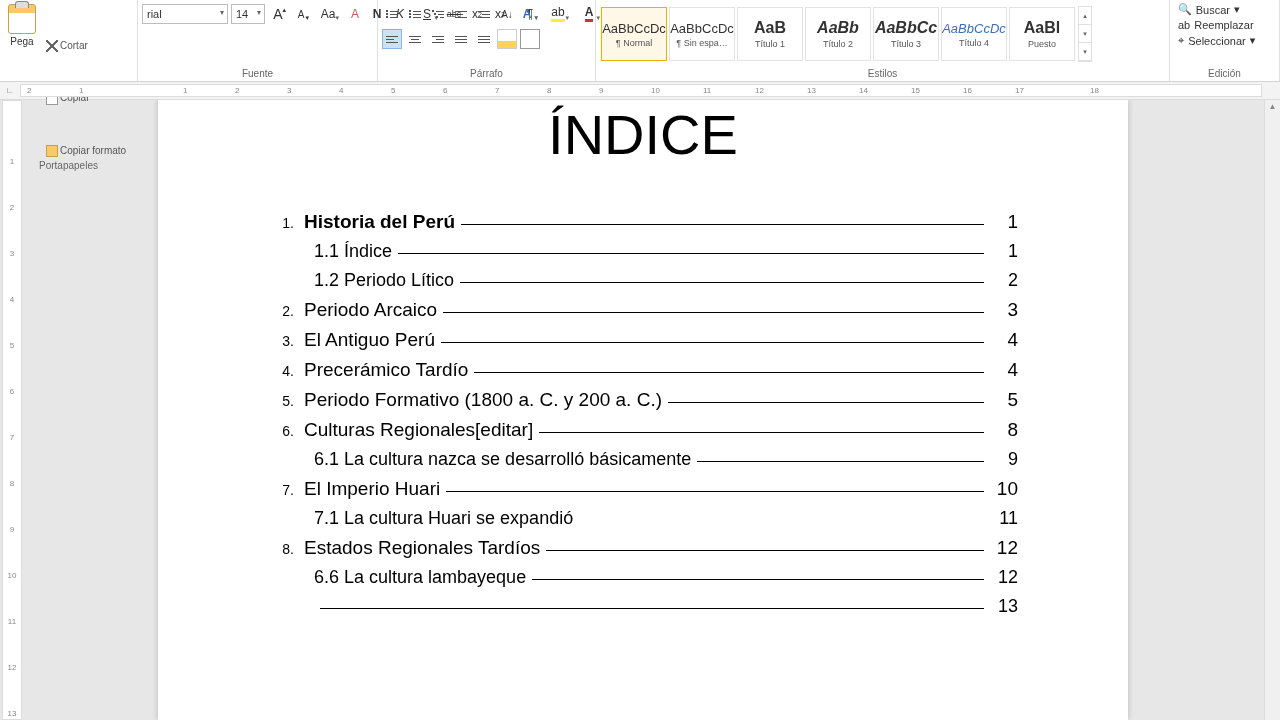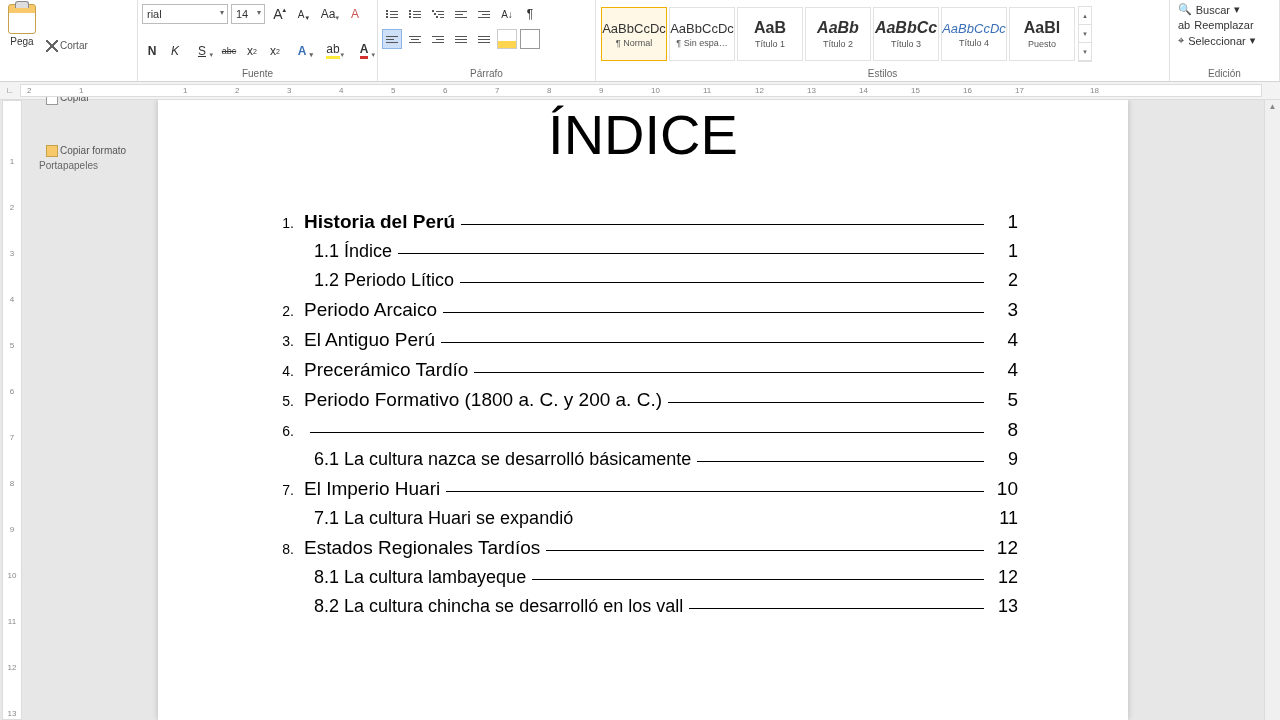--- a/index.html
+++ b/index.html
@@ -260,21 +260,21 @@
       <div class="clip-side">
         <div><span class="cut-ic"></span><span>Cortar</span></div>
         <div><span class="copy-ic"></span><span>Copiar</span></div>
         <div><span class="fmt-ic"></span><span>Copiar formato</span></div>
       </div>
     </div>
     <div class="glabel">Portapapeles</div>
   </div>
 
   <div class="rgroup" style="width:240px">
-    <div class="gcontent" style="flex-direction:column; gap:14px; padding-top:2px">
+    <div class="gcontent" style="flex-direction:row; gap:2px; padding-top:2px">
       <div class="font-row">
         <div class="combo" style="width:86px">
             <span>rial</span>
           </div>
         <div class="combo" style="width:34px">
             <span>14</span>
           </div>
         <div class="fbtn" style="font-size:14px">A<span style="font-size:7px;position:absolute;right:1px;top:1px">▴</span></div>
         <div class="fbtn" style="font-size:10px">A<span style="font-size:7px;position:absolute;right:1px;bottom:1px">▾</span></div>
         <div class="fbtn drop">
@@ -528,20 +528,21 @@
             <span class="toc-page">4</span>
           </div>
           <div class="toc-row">
             <span class="toc-num">5.</span>
             <span class="toc-label">Periodo Formativo (1800 a. C. y 200 a. C.)</span>
             <span class="toc-leader"></span>
             <span class="toc-page">5</span>
           </div>
           <div class="toc-row">
             <span class="toc-num">6.</span>
+            <span class="toc-label">Culturas Regionales[editar]</span>
             <span class="toc-leader"></span>
             <span class="toc-page">8</span>
           </div>
           <div class="toc-sub">
             <span class="toc-label">6.1 La cultura nazca se desarrolló básicamente</span>
             <span class="toc-leader"></span>
             <span class="toc-page">9</span>
           </div>
           <div class="toc-row">
             <span class="toc-num">7.</span>
@@ -554,26 +555,25 @@
             <span class="toc-leader none"></span>
             <span class="toc-page">11</span>
           </div>
           <div class="toc-row">
             <span class="toc-num">8.</span>
             <span class="toc-label">Estados Regionales Tardíos</span>
             <span class="toc-leader"></span>
             <span class="toc-page">12</span>
           </div>
           <div class="toc-sub">
-            <span class="toc-label">8.1 La cultura lambayeque</span>
+            <span class="toc-label">6.6 La cultura lambayeque</span>
             <span class="toc-leader"></span>
             <span class="toc-page">12</span>
           </div>
           <div class="toc-sub">
-            <span class="toc-label">8.2 La cultura chincha se desarrolló en los vall</span>
             <span class="toc-leader"></span>
             <span class="toc-page">13</span>
           </div>
         </div>
     </div>
   </div>
   <div class="scroll-v">
     <div class="up">▲</div>
   </div>
 </div>

